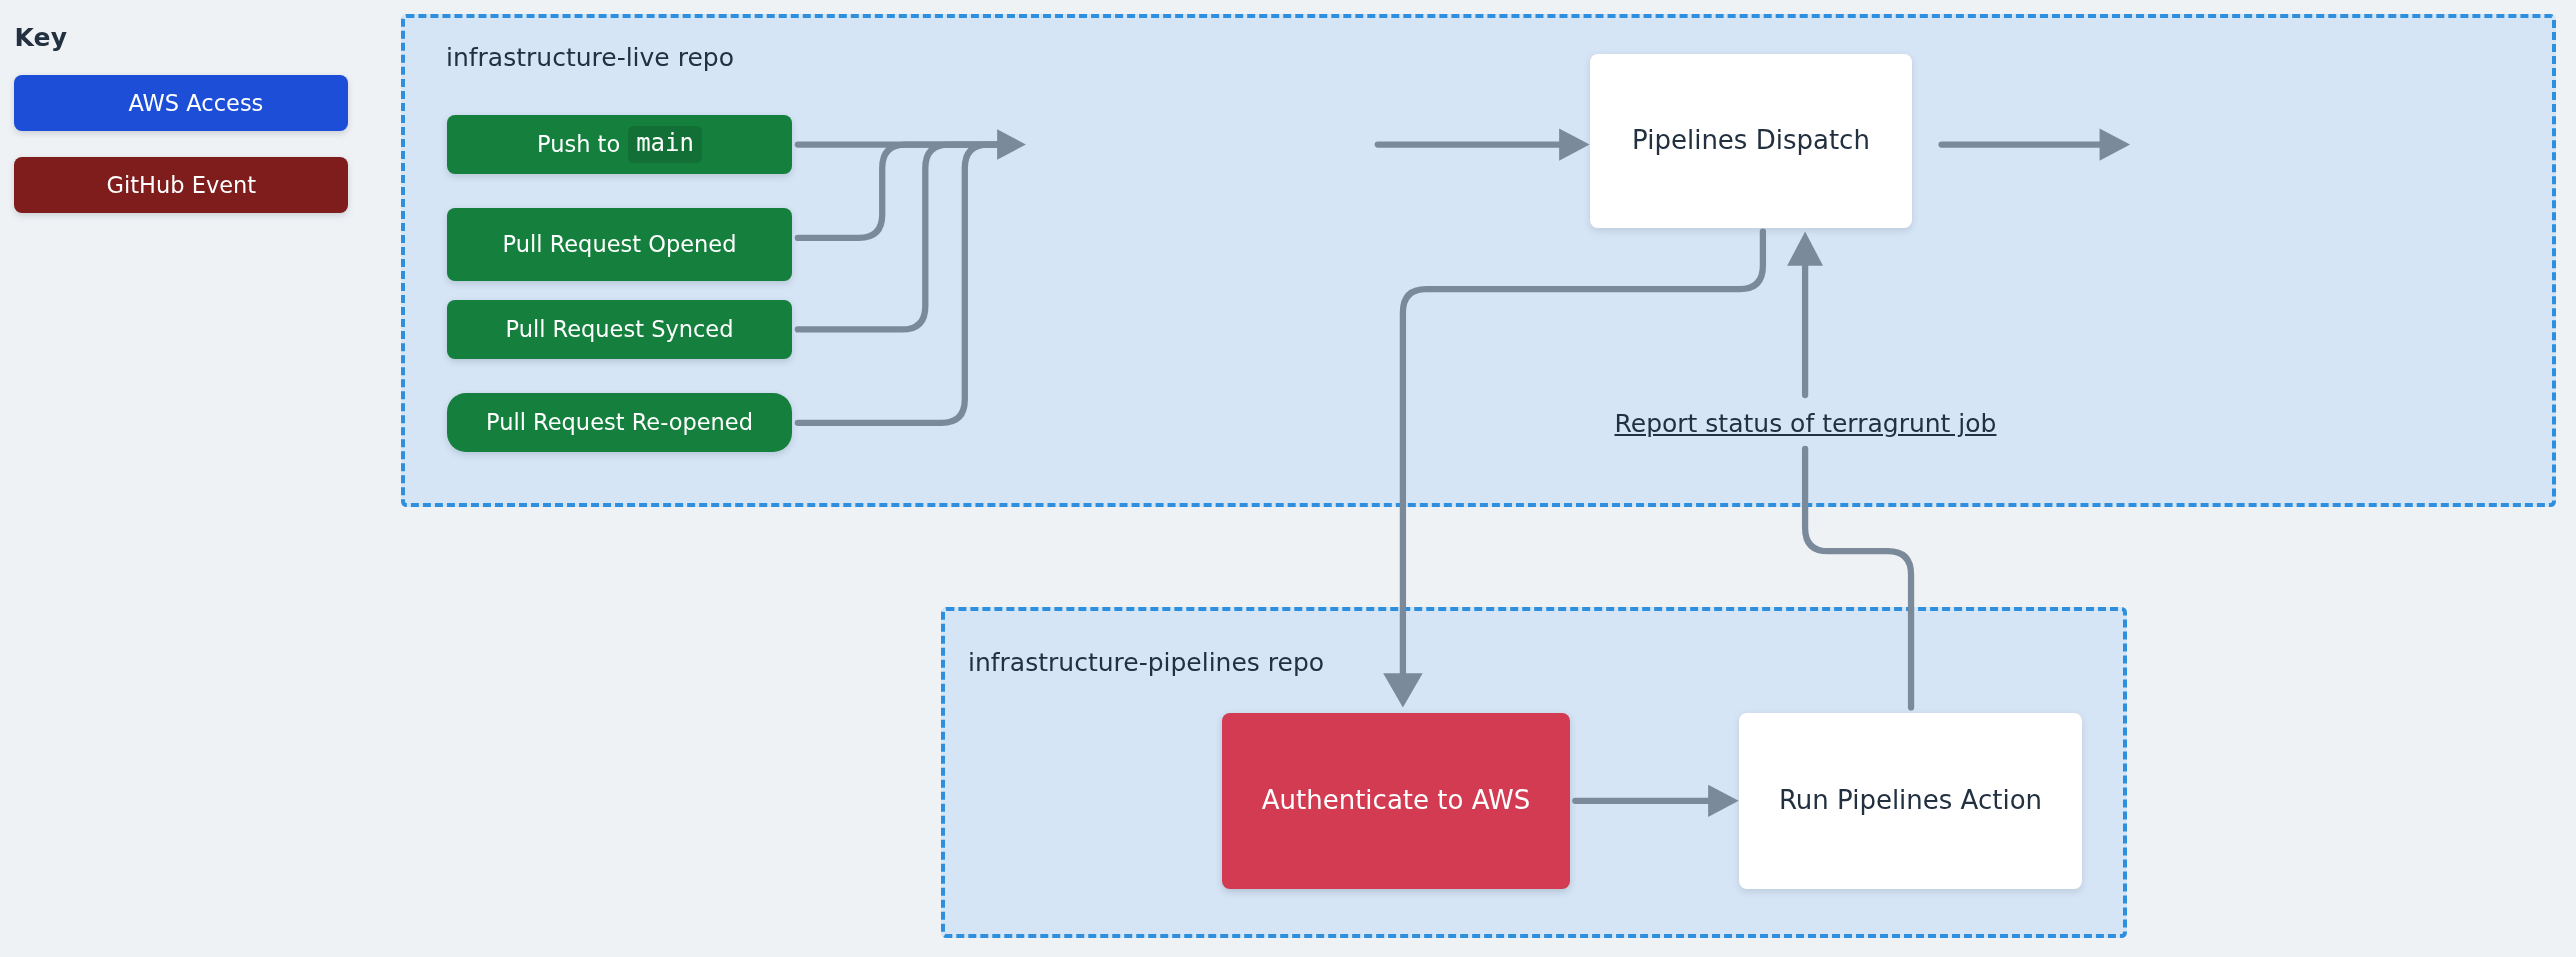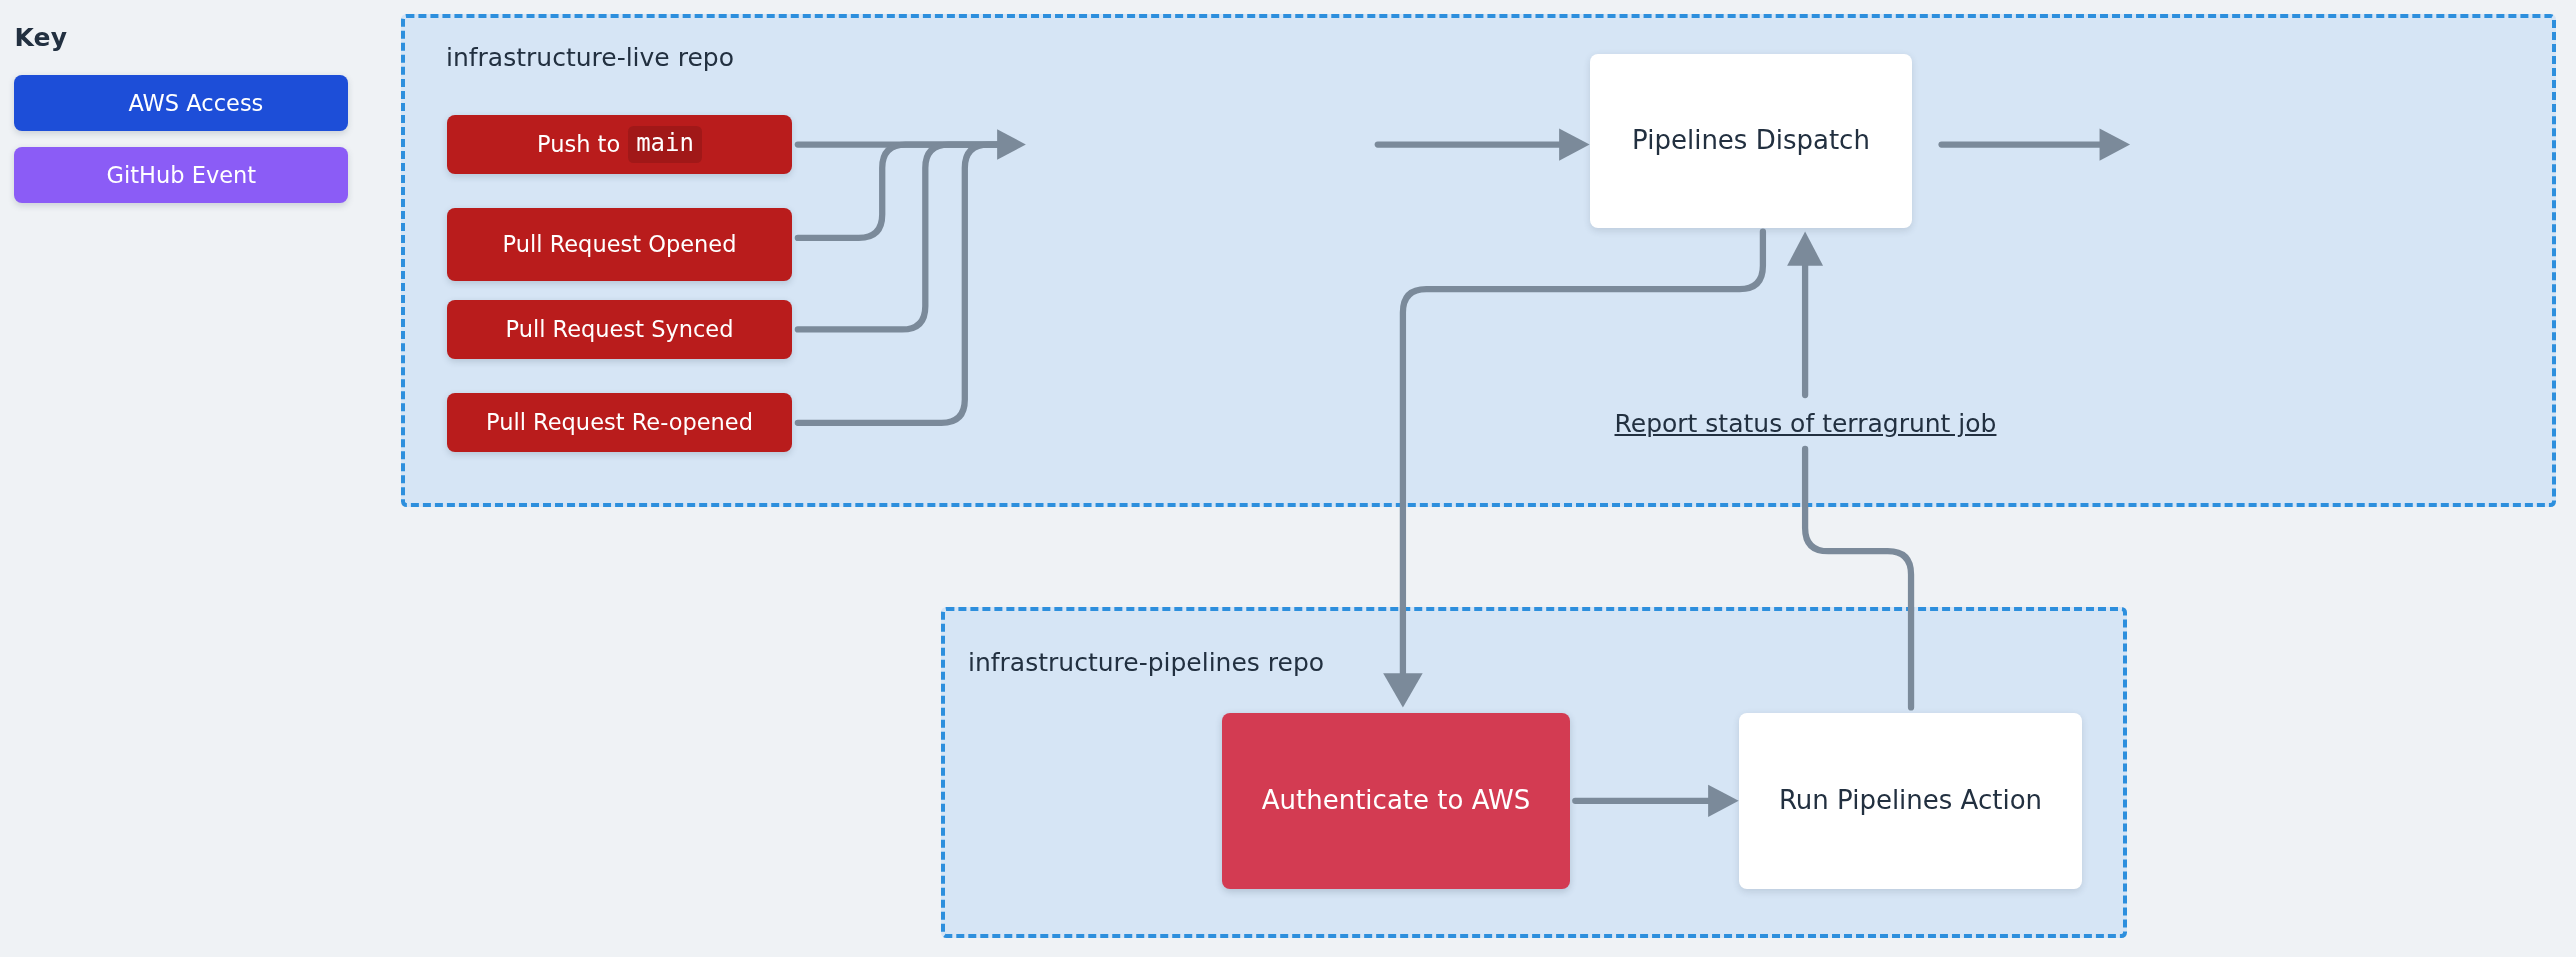--- a/index.html
+++ b/index.html
@@ -41,21 +41,21 @@
     border-radius: 8px;
     display: flex;
     align-items: center;
     justify-content: center;
     color: #ffffff;
     font-size: 22.5px;
     box-shadow: 0 2.7px 6.3px rgba(40,60,80,0.17);
     box-sizing: border-box;
   }
   .key-chip.aws   { top: 75px;  background: #1d4ed8; padding-left: 29px; }
-  .key-chip.ghev  { top: 147px; background: #8b5cf6; }
+  .key-chip.ghev  { top: 157px; background: #7f1d1d; }
 
   
   .repo-box {
     position: absolute;
     background: #d6e5f5;
     border: 4.5px dashed #2d8fdd;
     border-radius: 5.4px;
     box-sizing: border-box;
   }
   .repo-label {
@@ -69,21 +69,21 @@
   .node {
     position: absolute;
     box-sizing: border-box;
     display: flex;
     align-items: center;
     justify-content: center;
     text-align: center;
     line-height: 1.3;
   }
   .node.event {
-    background: #b91c1c;
+    background: #15803d;
     color: #ffffff;
     border-radius: 8px;
     font-size: 22.5px;
     box-shadow: 0 2.7px 6.3px rgba(40,60,80,0.17);
   }
   .node.aws {
     background: #d33b52;
     color: #ffffff;
     border-radius: 8px;
     font-size: 26px;
@@ -147,21 +147,21 @@
 
   <div class="node event" style="left:447px; top:115px; width:345px; height:59px;">
     <span>Push to</span>
     <span class="code-badge">main</span>
   </div>
 
   <div class="node event" style="left:447px; top:208px; width:345px; height:73px;">Pull Request Opened</div>
 
   <div class="node event" style="left:447px; top:300px; width:345px; height:59px;">Pull Request Synced</div>
 
-  <div class="node event" style="left:447px; top:393px; width:345px; height:59px;">Pull Request Re-opened</div>
+  <div class="node event" style="left:447px; top:393px; width:345px; height:59px;border-radius:19px;">Pull Request Re-opened</div>
 
 
   <div class="node proc" style="left:1590px; top:54px; width:322px; height:174px;">Pipelines Dispatch</div>
 
 
   <div class="repo-box" style="left:941px; top:607px; width:1186px; height:331px;"></div>
   <div class="repo-label" style="left:968px; top:648px;">infrastructure-pipelines repo</div>
 
   <div class="node aws" style="left:1222px; top:713px; width:348px; height:176px;">Authenticate to AWS</div>
 

